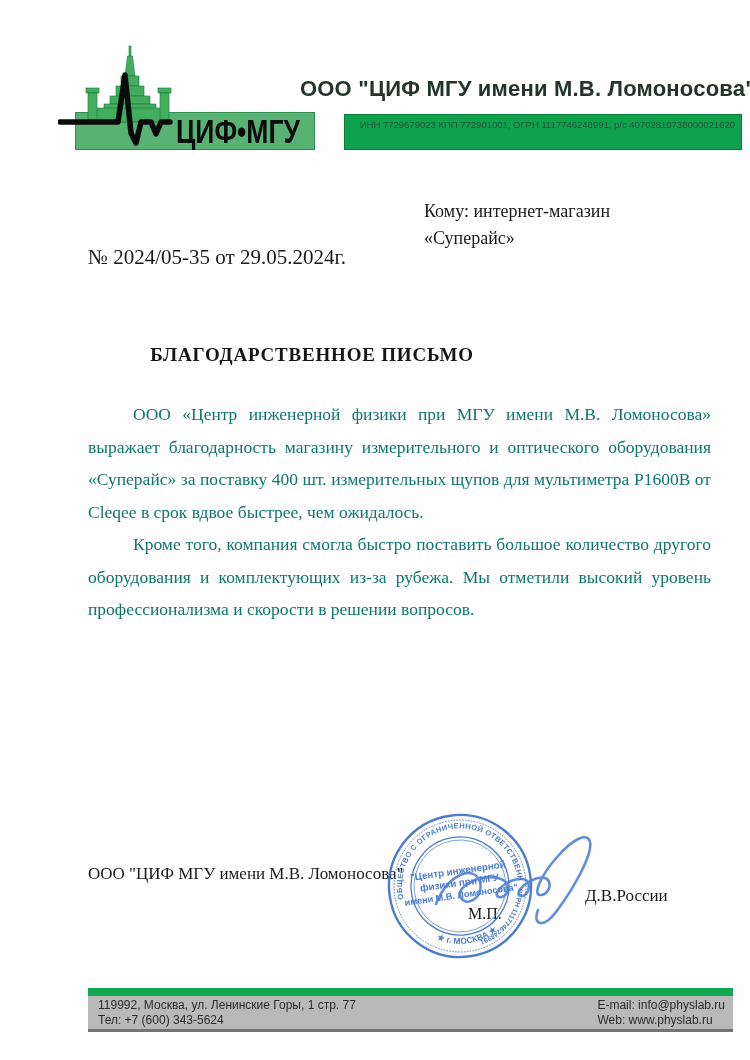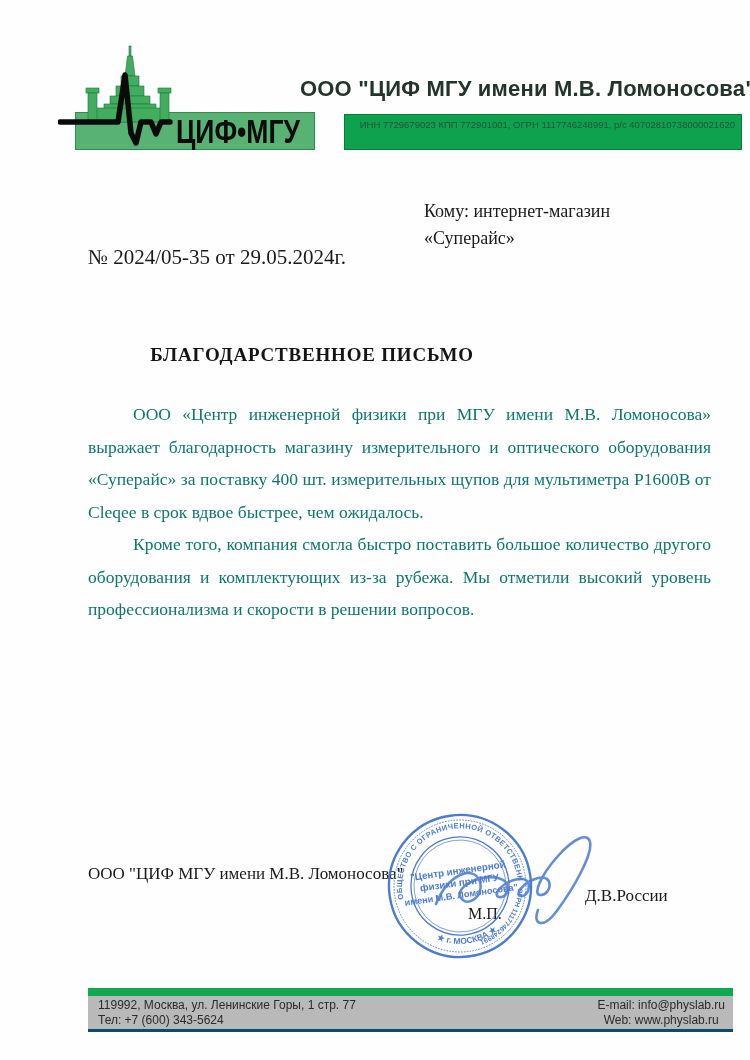--- a/index.html
+++ b/index.html
@@ -51,26 +51,26 @@
   .sig-left{ position:absolute; left:88px; top:861px; font-size:17px; line-height:25px; }
   .signer-name{ position:absolute; left:585px; top:886px; font-size:17px; }
   .mp-label{ position:absolute; left:468px; top:905px; font-size:16px; }
   .stamp-svg{ position:absolute; left:378px; top:804px; opacity:0.9; transform:rotate(-8deg); }
   .sign-svg{ position:absolute; left:428px; top:832px; opacity:0.85; }
 
   
   .footer{ position:absolute; left:88px; top:988px; width:645px; }
   .footer-green{ height:8px; background:#12a751; }
   .footer-gray{
-    height:36px; background:#b9b9b9; border-bottom:3px solid #0c4a6e;
+    height:36px; background:#b9b9b9; border-bottom:3px solid #737373;
     display:flex; justify-content:space-between; padding:2px 8px 0 10px;
     font-family:"Liberation Sans", sans-serif; font-size:12px; line-height:15px;
     color:#2b2b2b;
   }
-  .footer-right{ text-align:center; }
+  .footer-right{ text-align:left; }
 </style>
 </head>
 <body>
 
 <div class="page">
 
   <div class="band-left"></div>
   <div class="band-right">
     <div>ИНН 7729679023  КПП 772901001, ОГРН 1117746248991, р/с 40702810738000021620</div>
   </div>

